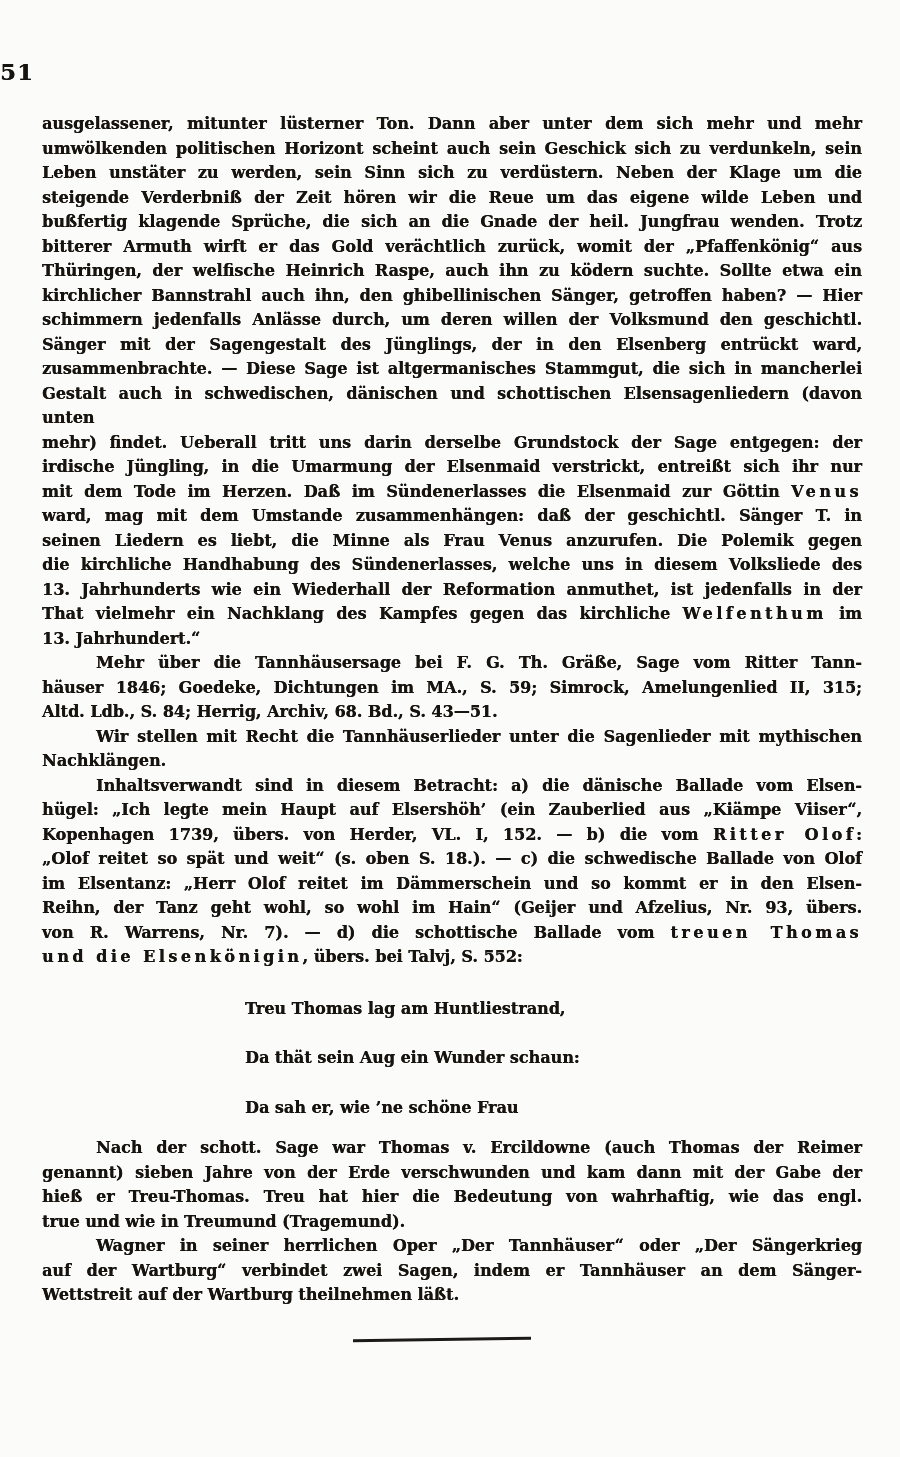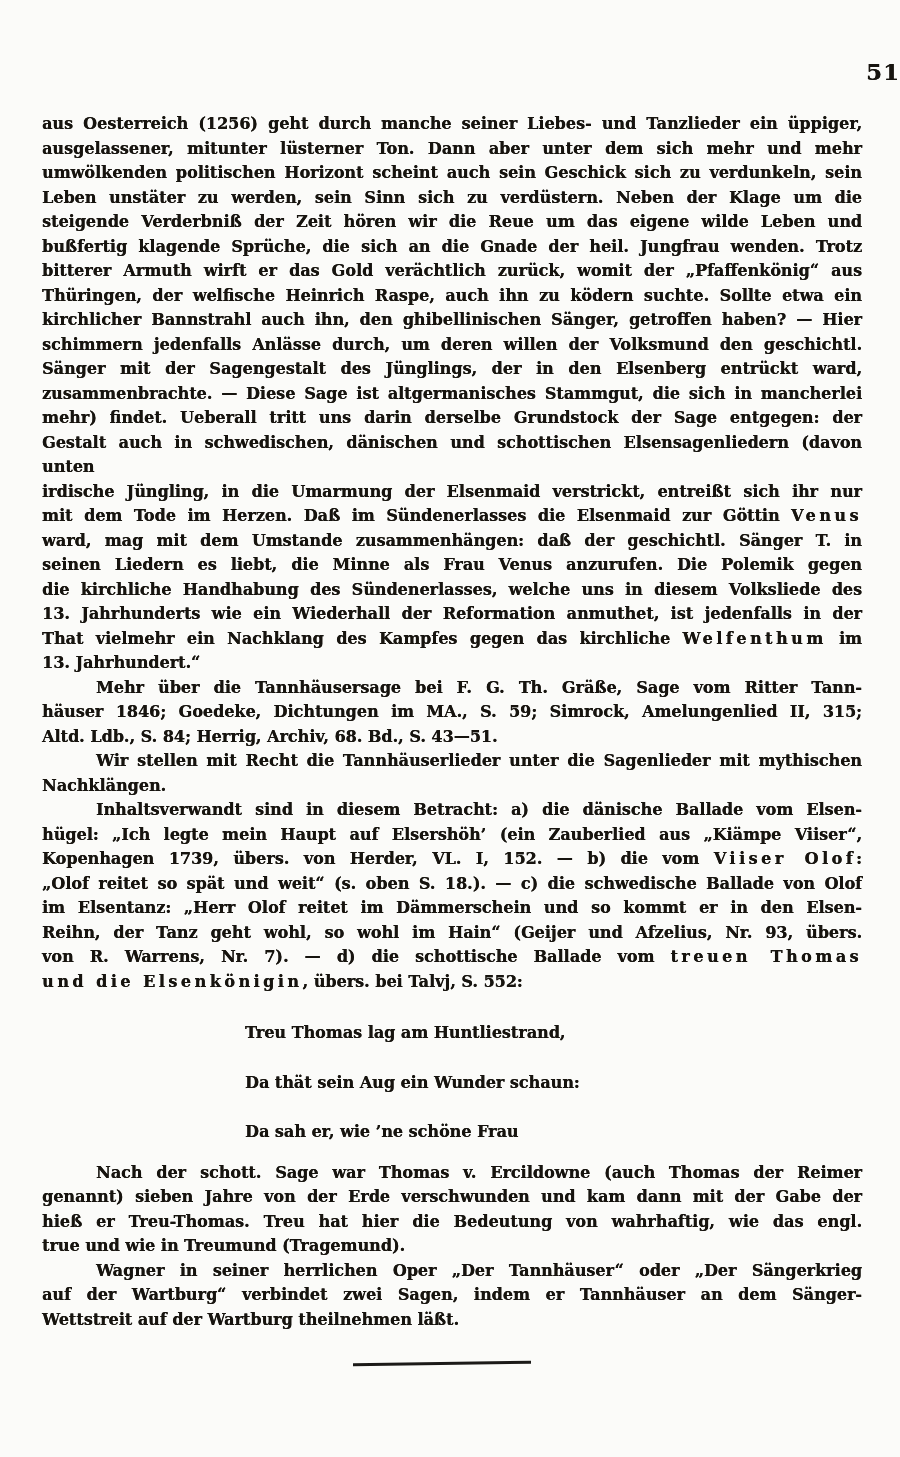--- a/index.html
+++ b/index.html
@@ -11,21 +11,21 @@
   }
   .page {
     position:relative;
     width:900px; height:1457px;
     color:#17140f;
     font-weight:700;
     text-shadow:0.25px 0 0 currentColor;
   }
   .page-number {
     padding-top:58px;
-    text-align:right;
+    text-align:left;
     font-size:23px;
     letter-spacing:1px;
   }
   .body-text {
     margin:27px 38px 0 42px;
     width:820px;
     font-size:16px;
     line-height:24.5px;
   }
   .para { margin:0; }
@@ -54,34 +54,33 @@
     transform:rotate(-0.8deg);
   }
 </style>
 </head>
 <body style="background: rgb(251, 251, 249);">
 
 <div class="page" style="color: rgb(23, 20, 15);">
   <div class="page-number">51</div>
   <div class="body-text">
       <div class="para">
-        <div class="line"><span>aus Oesterreich (1256) geht durch manche seiner Liebes- und Tanzlieder ein üppiger,</span></div>
         <div class="line"><span>ausgelassener, mitunter lüsterner Ton. Dann aber unter dem sich mehr und mehr</span></div>
         <div class="line"><span>umwölkenden politischen Horizont scheint auch sein Geschick sich zu verdunkeln, sein</span></div>
         <div class="line"><span>Leben unstäter zu werden, sein Sinn sich zu verdüstern. Neben der Klage um die</span></div>
         <div class="line"><span>steigende Verderbniß der Zeit hören wir die Reue um das eigene wilde Leben und</span></div>
         <div class="line"><span>bußfertig klagende Sprüche, die sich an die Gnade der heil. Jungfrau wenden. Trotz</span></div>
         <div class="line"><span>bitterer Armuth wirft er das Gold verächtlich zurück, womit der „Pfaffenkönig“ aus</span></div>
         <div class="line"><span>Thüringen, der welfische Heinrich Raspe, auch ihn zu ködern suchte. Sollte etwa ein</span></div>
         <div class="line"><span>kirchlicher Bannstrahl auch ihn, den ghibellinischen Sänger, getroffen haben? — Hier</span></div>
         <div class="line"><span>schimmern jedenfalls Anlässe durch, um deren willen der Volksmund den geschichtl.</span></div>
         <div class="line"><span>Sänger mit der Sagengestalt des Jünglings, der in den Elsenberg entrückt ward,</span></div>
         <div class="line"><span>zusammenbrachte. — Diese Sage ist altgermanisches Stammgut, die sich in mancherlei</span></div>
+        <div class="line"><span>Gestalt auch in schwedischen, dänischen und schottischen Elsensagenliedern (davon unten</span></div>
         <div class="line"><span>mehr) findet. Ueberall tritt uns darin derselbe Grundstock der Sage entgegen: der</span></div>
-        <div class="line"><span>Gestalt auch in schwedischen, dänischen und schottischen Elsensagenliedern (davon unten</span></div>
         <div class="line"><span>irdische Jüngling, in die Umarmung der Elsenmaid verstrickt, entreißt sich ihr nur</span></div>
         <div class="line"><span>mit dem Tode im Herzen. Daß im Sündenerlasses die Elsenmaid zur Göttin </span><span class="sperr">Venus</span></div>
         <div class="line"><span>ward, mag mit dem Umstande zusammenhängen: daß der geschichtl. Sänger T. in</span></div>
         <div class="line"><span>seinen Liedern es liebt, die Minne als Frau Venus anzurufen. Die Polemik gegen</span></div>
         <div class="line"><span>die kirchliche Handhabung des Sündenerlasses, welche uns in diesem Volksliede des</span></div>
         <div class="line"><span>13. Jahrhunderts wie ein Wiederhall der Reformation anmuthet, ist jedenfalls in der</span></div>
         <div class="line"><span>That vielmehr ein Nachklang des Kampfes gegen das kirchliche </span><span class="sperr">Welfenthum</span><span> im</span></div>
         <div class="line short"><span>13. Jahrhundert.“</span></div>
       </div>
       <div class="para">
@@ -89,21 +88,21 @@
         <div class="line"><span>häuser 1846; Goedeke, Dichtungen im MA., S. 59; Simrock, Amelungenlied II, 315;</span></div>
         <div class="line short"><span>Altd. Ldb., S. 84; Herrig, Archiv, 68. Bd., S. 43—51.</span></div>
       </div>
       <div class="para">
         <div class="line indent"><span>Wir stellen mit Recht die Tannhäuserlieder unter die Sagenlieder mit mythischen</span></div>
         <div class="line short"><span>Nachklängen.</span></div>
       </div>
       <div class="para">
         <div class="line indent"><span>Inhaltsverwandt sind in diesem Betracht: a) die dänische Ballade vom Elsen-</span></div>
         <div class="line"><span>hügel: „Ich legte mein Haupt auf Elsershöh’ (ein Zauberlied aus „Kiämpe Viiser“,</span></div>
-        <div class="line"><span>Kopenhagen 1739, übers. von Herder, VL. I, 152. — b) die vom </span><span class="sperr">Viiser Olof</span><span>:</span></div>
+        <div class="line"><span>Kopenhagen 1739, übers. von Herder, VL. I, 152. — b) die vom </span><span class="sperr">Ritter Olof</span><span>:</span></div>
         <div class="line"><span>„Olof reitet so spät und weit“ (s. oben S. 18.). — c) die schwedische Ballade von Olof</span></div>
         <div class="line"><span>im Elsentanz: „Herr Olof reitet im Dämmerschein und so kommt er in den Elsen-</span></div>
         <div class="line"><span>Reihn, der Tanz geht wohl, so wohl im Hain“ (Geijer und Afzelius, Nr. 93, übers.</span></div>
         <div class="line"><span>von R. Warrens, Nr. 7). — d) die schottische Ballade vom </span><span class="sperr">treuen Thomas</span></div>
         <div class="line short"><span class="sperr">und die Elsenkönigin</span><span>, übers. bei Talvj, S. 552:</span></div>
       </div>
       <div class="poem">
         <div class="line short"><span>Treu Thomas lag am Huntliestrand,</span></div>
         <div class="line short"><span>Da thät sein Aug ein Wunder schaun:</span></div>
         <div class="line short"><span>Da sah er, wie ’ne schöne Frau</span></div>

